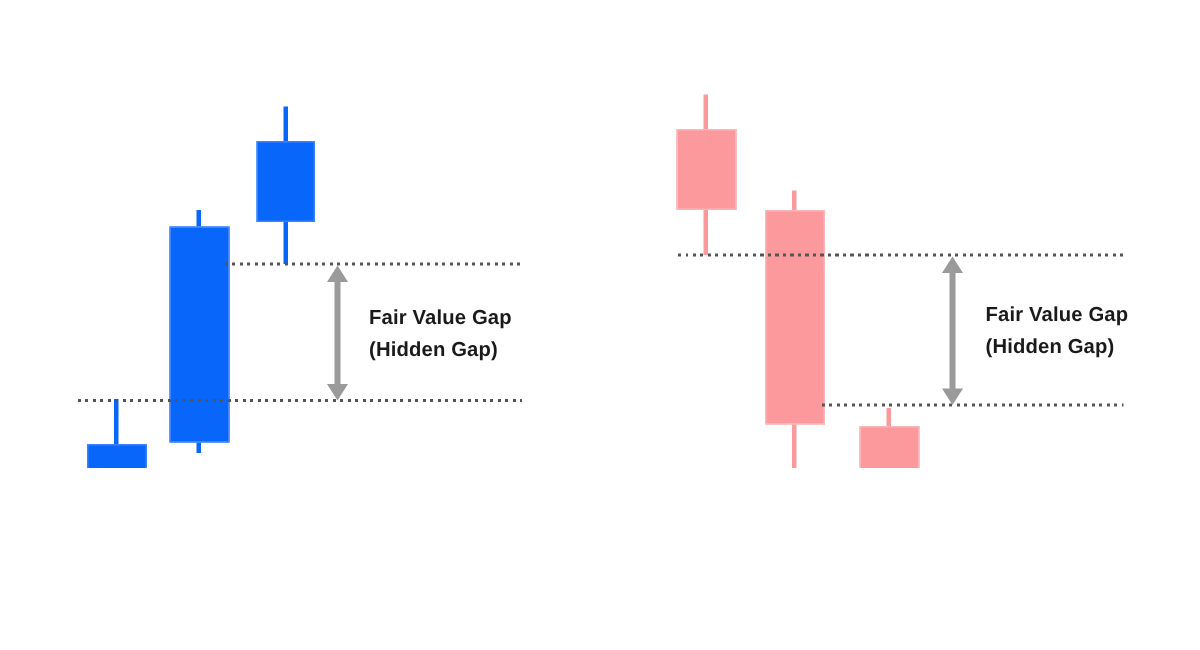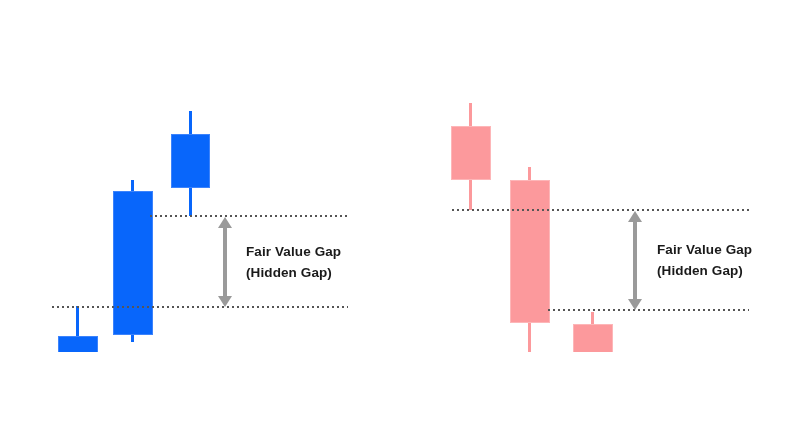--- a/index.html
+++ b/index.html
@@ -8,21 +8,20 @@
     padding: 0;
     background: #ffffff;
   }
   .stage {
     position: relative;
     width: 800px;
     height: 312px;
     background: #ffffff;
     overflow: hidden;
     font-family: "Liberation Sans", "DejaVu Sans", sans-serif;
-    margin-top: 40px;
   }
   #chart-layer { position: absolute; inset: 0; }
   .candle-body  { position: absolute; z-index: 1; box-sizing: border-box; }
   .candle-wick  { position: absolute; z-index: 1; }
   .gap-line     { position: absolute; z-index: 2; height: 2px; }
   .gap-arrow    { position: absolute; z-index: 3; }
   .gap-arrow .shaft {
     position: absolute; left: 5px; top: 8px; bottom: 8px; width: 4px;
   }
   .gap-arrow .head-up {

